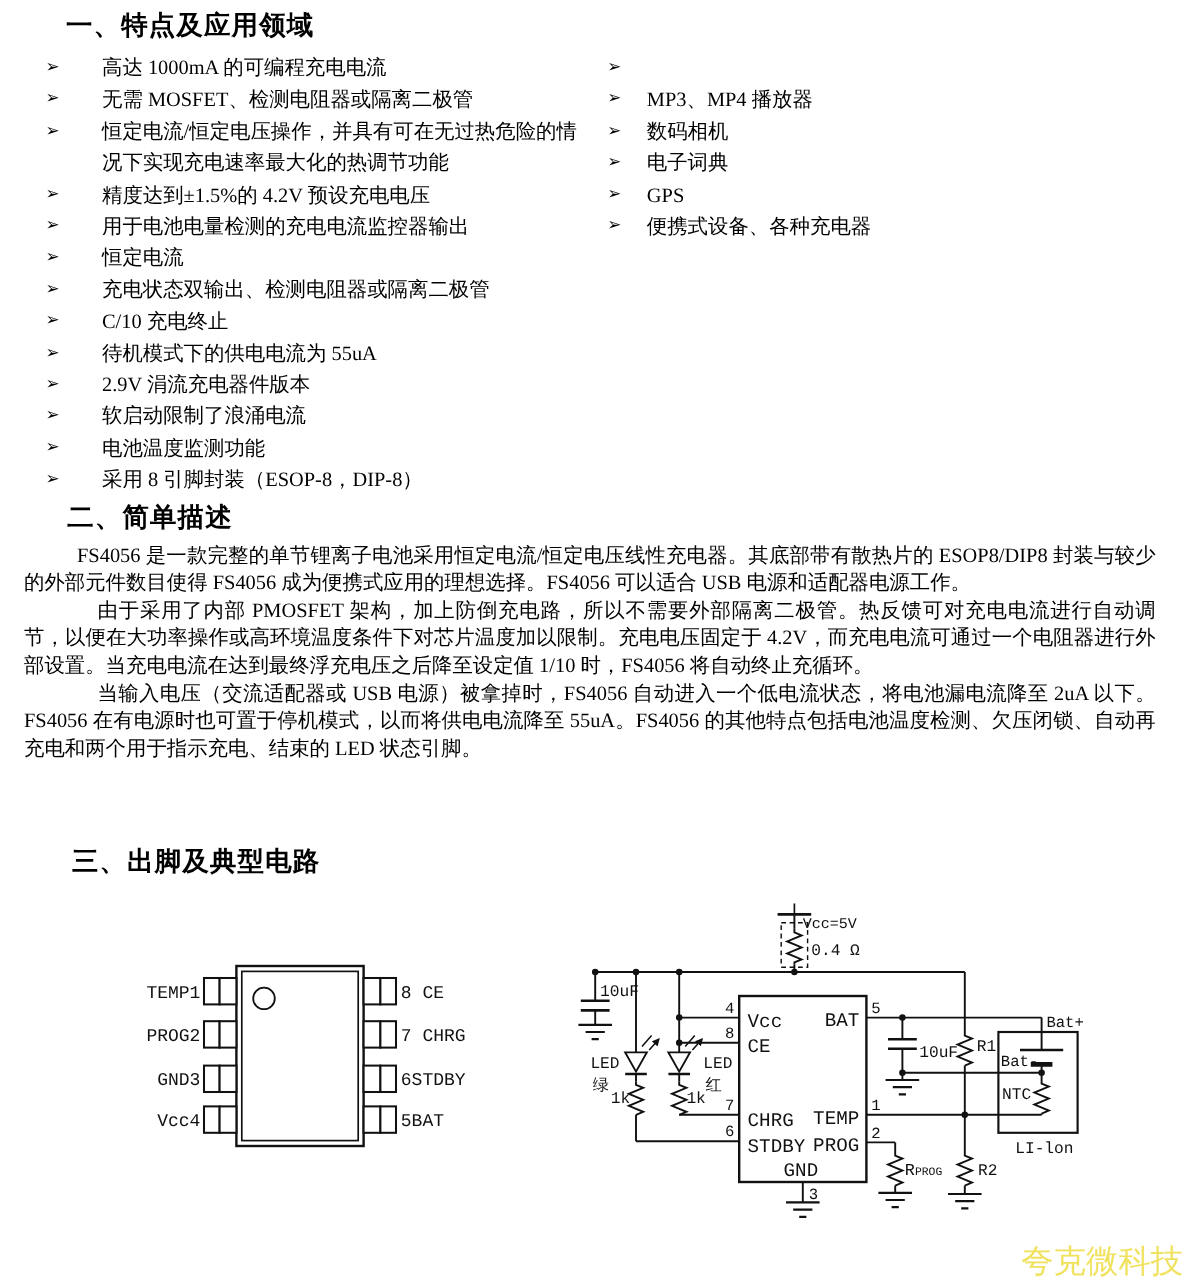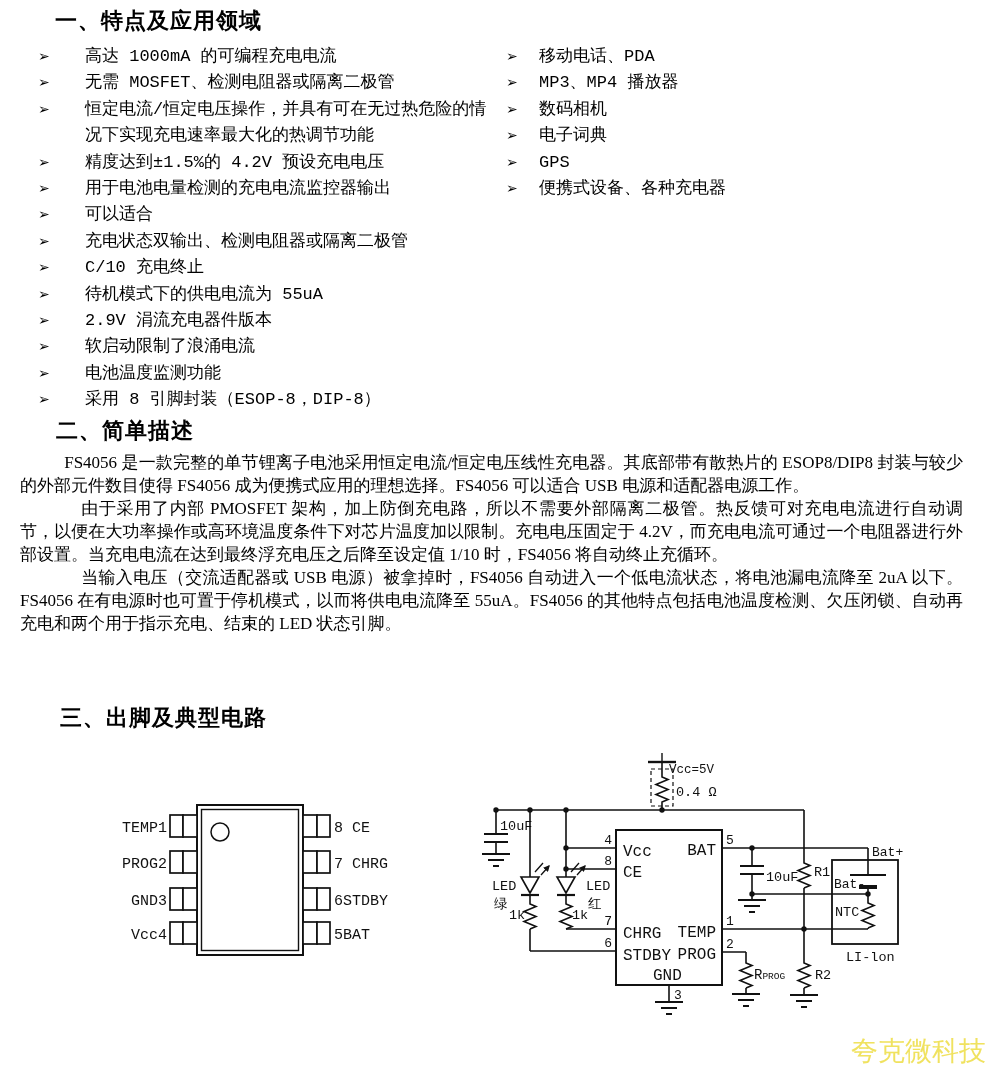--- a/index.html
+++ b/index.html
@@ -15,21 +15,21 @@
   #heading-1 { left:55px; top:6px; }
   #heading-2 { left:56px; top:416px; }
   #heading-3 { left:60px; top:703px; }
 
   .feature-col { position:absolute; font-size:17px; }
   #features-left  { left:38px;  top:44px; width:456px; }
   #features-right { left:506px; top:44px; width:330px; }
   .fitem { display:flex; line-height:26.4px; }
   .blt { flex:0 0 47px; font-size:14px; }
   #features-right .blt { flex:0 0 33px; }
-  .ftxt { flex:1;font-family:Liberation Mono, monospace; }
+  .ftxt { flex:1; }
 
   #description { position:absolute; left:20px; top:451px; width:943px;
     font-size:17px; line-height:23px; text-align:justify; }
   #description p { margin:0; }
   p.ind2 { text-indent:2.6em; }
   p.ind4 { text-indent:3.6em; }
 
   svg text { font-family:"Liberation Mono","DejaVu Sans Mono",monospace; fill:#111; }
   #pinout-svg  { position:absolute; left:120px; top:792px; }
   #circuit-svg { position:absolute; left:448px; top:748px; }
@@ -58,21 +58,21 @@
   <div class="fitem">
       <span class="blt">➢</span>
       <span class="ftxt">精度达到±1.5%的 4.2V 预设充电电压</span>
     </div>
   <div class="fitem">
       <span class="blt">➢</span>
       <span class="ftxt">用于电池电量检测的充电电流监控器输出</span>
     </div>
   <div class="fitem">
       <span class="blt">➢</span>
-      <span class="ftxt">可以适合</span>
+      <span class="ftxt">恒定电流</span>
     </div>
   <div class="fitem">
       <span class="blt">➢</span>
       <span class="ftxt">充电状态双输出、检测电阻器或隔离二极管</span>
     </div>
   <div class="fitem">
       <span class="blt">➢</span>
       <span class="ftxt">C/10 充电终止</span>
     </div>
   <div class="fitem">
@@ -93,21 +93,20 @@
     </div>
   <div class="fitem">
       <span class="blt">➢</span>
       <span class="ftxt">采用 8 引脚封装（ESOP-8，DIP-8）</span>
     </div>
 </div>
 
 <div class="feature-col" id="features-right">
   <div class="fitem">
       <span class="blt">➢</span>
-      <span class="ftxt">移动电话、PDA</span>
     </div>
   <div class="fitem">
       <span class="blt">➢</span>
       <span class="ftxt">MP3、MP4 播放器</span>
     </div>
   <div class="fitem">
       <span class="blt">➢</span>
       <span class="ftxt">数码相机</span>
     </div>
   <div class="fitem">

